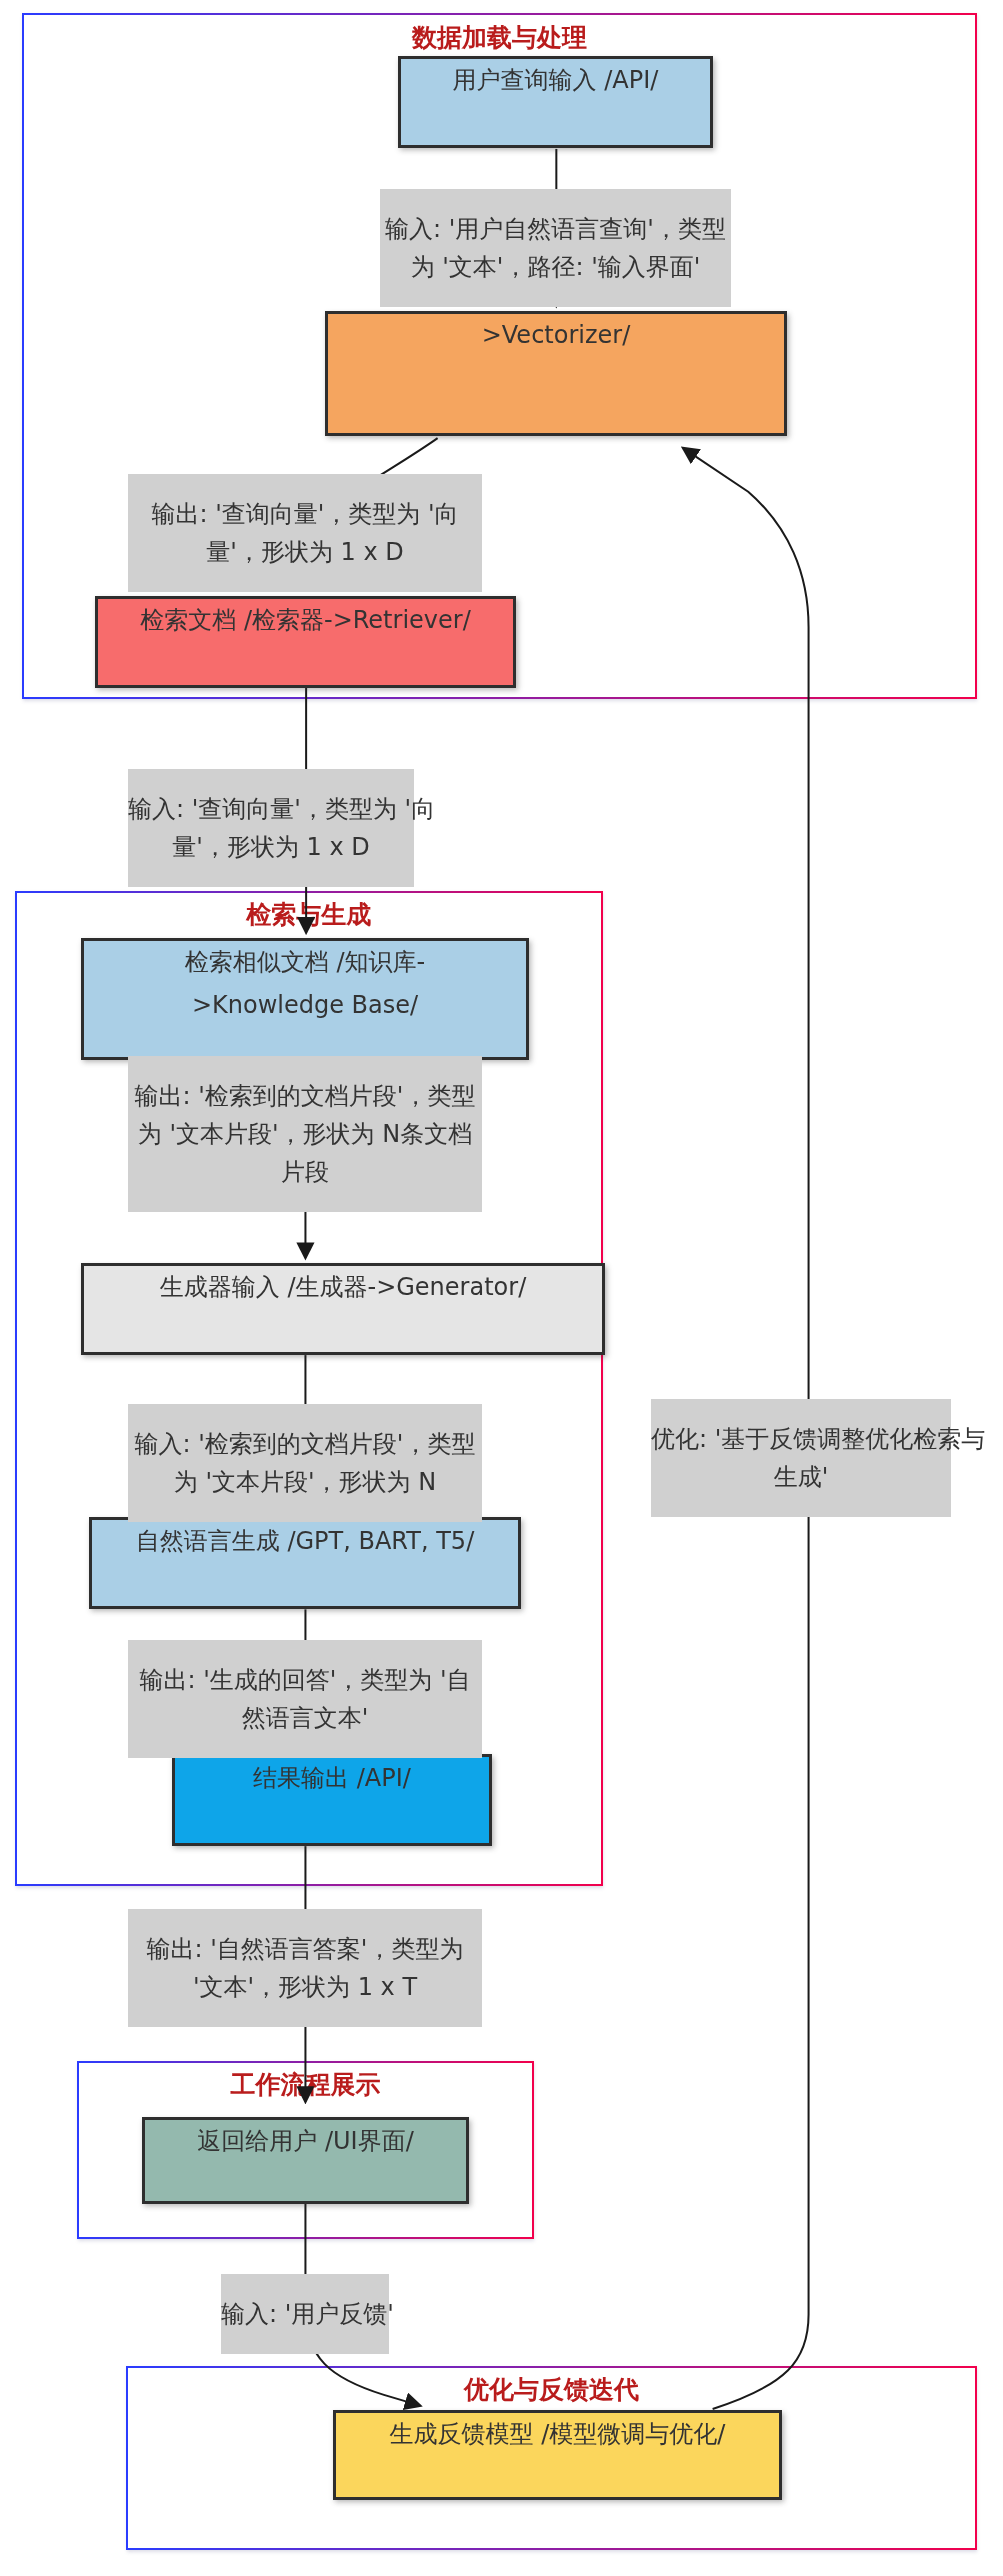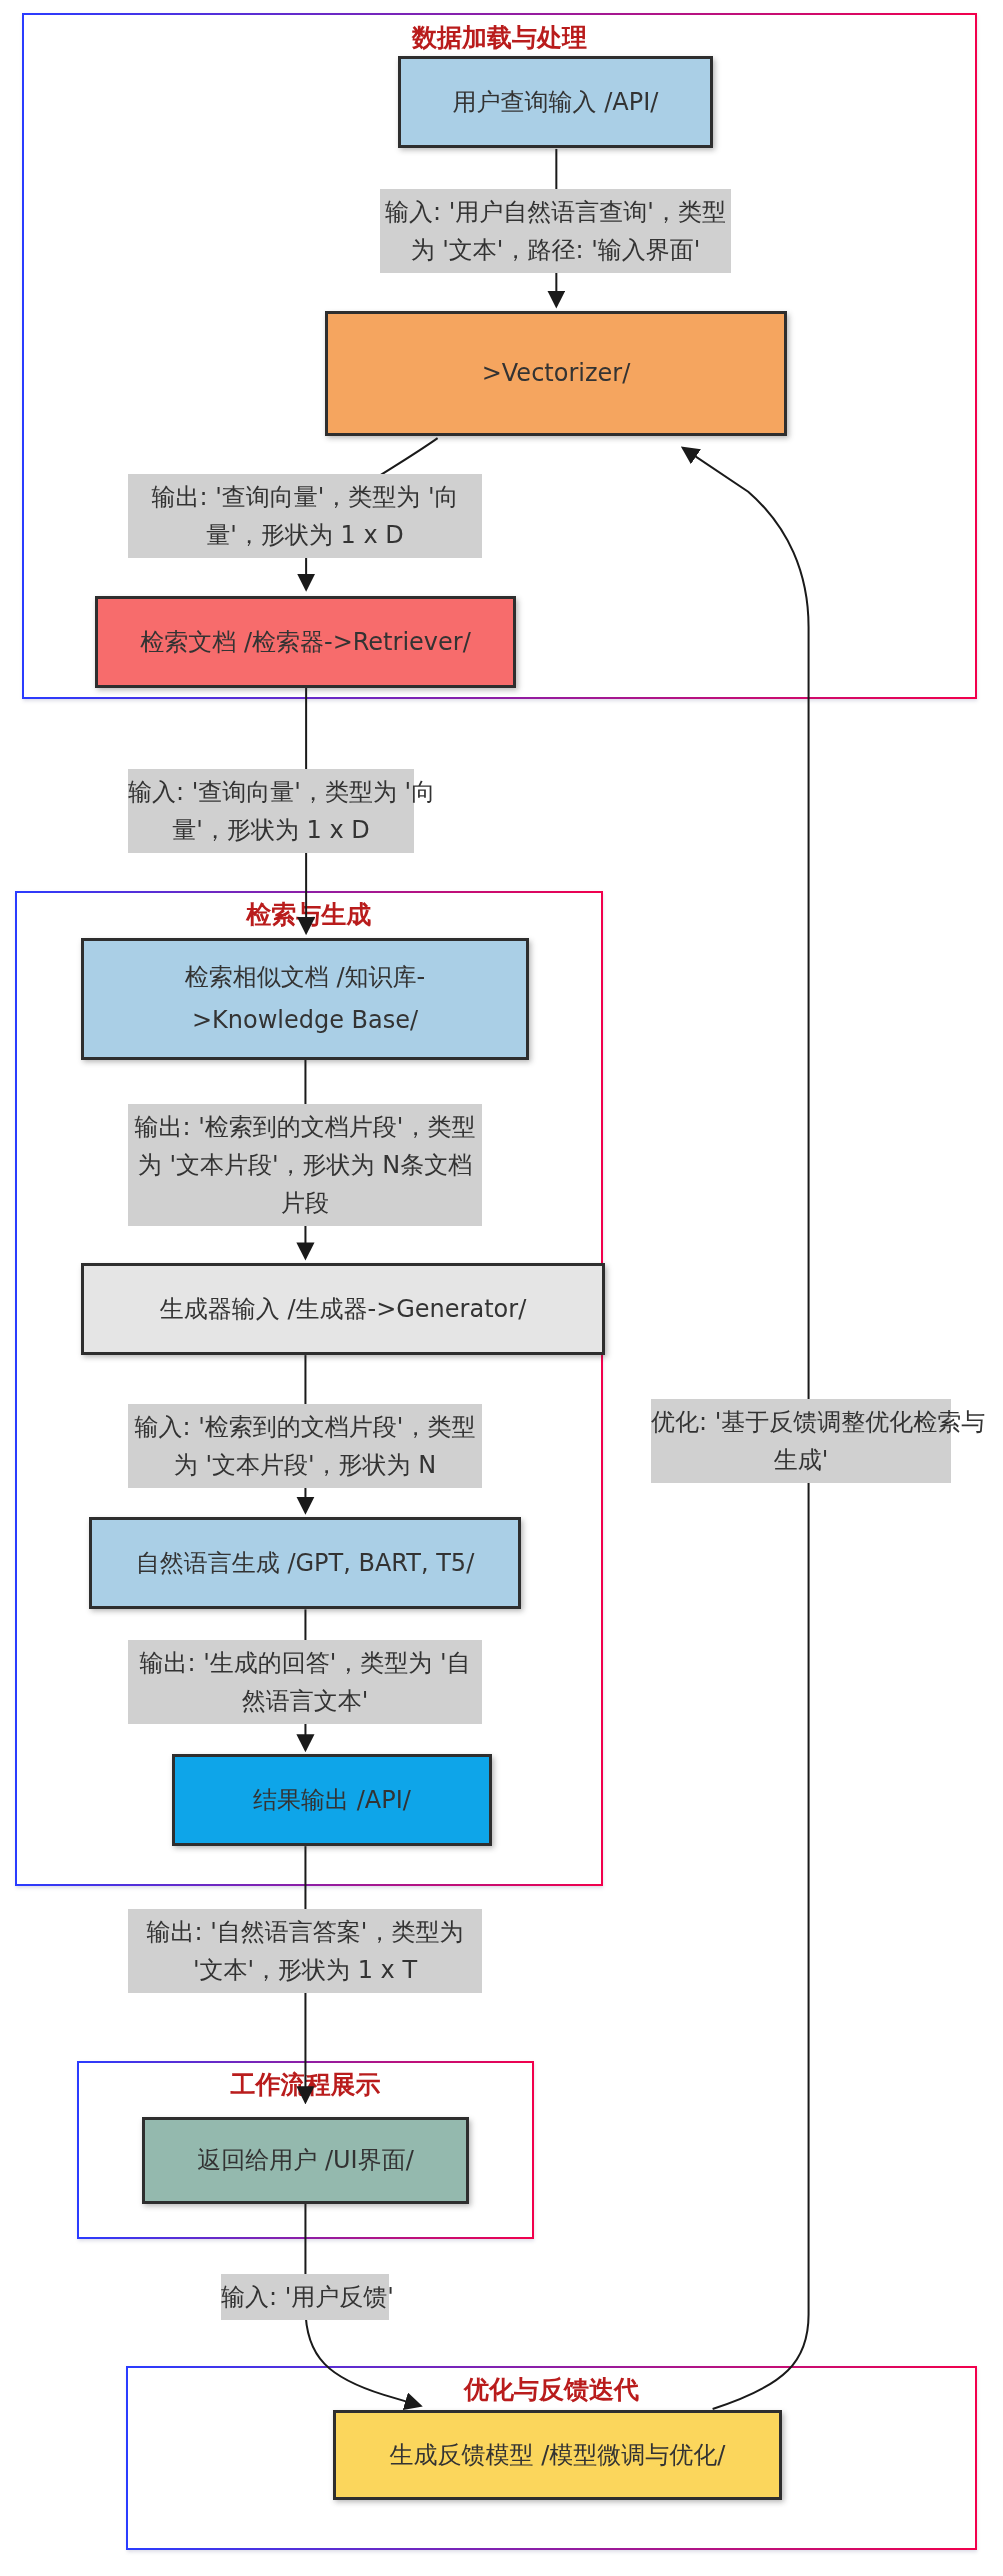--- a/index.html
+++ b/index.html
@@ -16,27 +16,27 @@
     box-shadow:1.3px 2px 3.4px rgba(120,120,160,.25);
   }
   .ctitle{
     position:absolute;top:5.4px;left:0;right:0;text-align:center;
     font-size:25px;font-weight:600;color:#b91c1c;white-space:nowrap;
   }
   #edge-layer{position:absolute;left:0;top:0;z-index:5;}
   .node{
     position:absolute;z-index:10;
     border:3.4px solid #2e2e2e;box-sizing:border-box;
-    display:flex;flex-direction:column;justify-content:center;align-items:center;
+    display:flex;flex-direction:column;align-items:center;
     box-shadow:2px 2.7px 5.4px rgba(50,50,50,.35);
   }
   .nline{font-size:24px;line-height:43px;white-space:nowrap;color:#333;}
   .edge-label{
     position:absolute;z-index:10;background:#d0d0d0;box-sizing:border-box;
-    text-align:center;padding:4px 0;
+    text-align:center;padding:21px 0;
   }
   .lline{font-size:24px;line-height:38px;white-space:nowrap;color:#333;}
 </style>
 </head>
 <body style="background: rgb(255, 255, 255);">
 
 <div class="cluster" style="left:22px;top:13.4px;width:951px;height:682px">
   <div class="ctitle">数据加载与处理</div>
 </div>
 <div class="cluster" style="left:14.8px;top:891px;width:584px;height:991px">
@@ -102,21 +102,21 @@
   <div class="lline">为 '文本'，路径: '输入界面'</div>
 </div>
 <div class="edge-label" style="left:128px;top:474px;width:354px">
   <div class="lline">输出: '查询向量'，类型为 '向</div>
   <div class="lline">量'，形状为 1 x D</div>
 </div>
 <div class="edge-label" style="left:128px;top:769px;width:286px">
   <div class="lline">输入: '查询向量'，类型为 '向</div>
   <div class="lline">量'，形状为 1 x D</div>
 </div>
-<div class="edge-label" style="left:128px;top:1104px;width:354px">
+<div class="edge-label" style="left:128px;top:1056px;width:354px">
   <div class="lline">输出: '检索到的文档片段'，类型</div>
   <div class="lline">为 '文本片段'，形状为 N条文档</div>
   <div class="lline">片段</div>
 </div>
 <div class="edge-label" style="left:128px;top:1404px;width:354px">
   <div class="lline">输入: '检索到的文档片段'，类型</div>
   <div class="lline">为 '文本片段'，形状为 N</div>
 </div>
 <div class="edge-label" style="left:128px;top:1640px;width:354px">
   <div class="lline">输出: '生成的回答'，类型为 '自</div>

